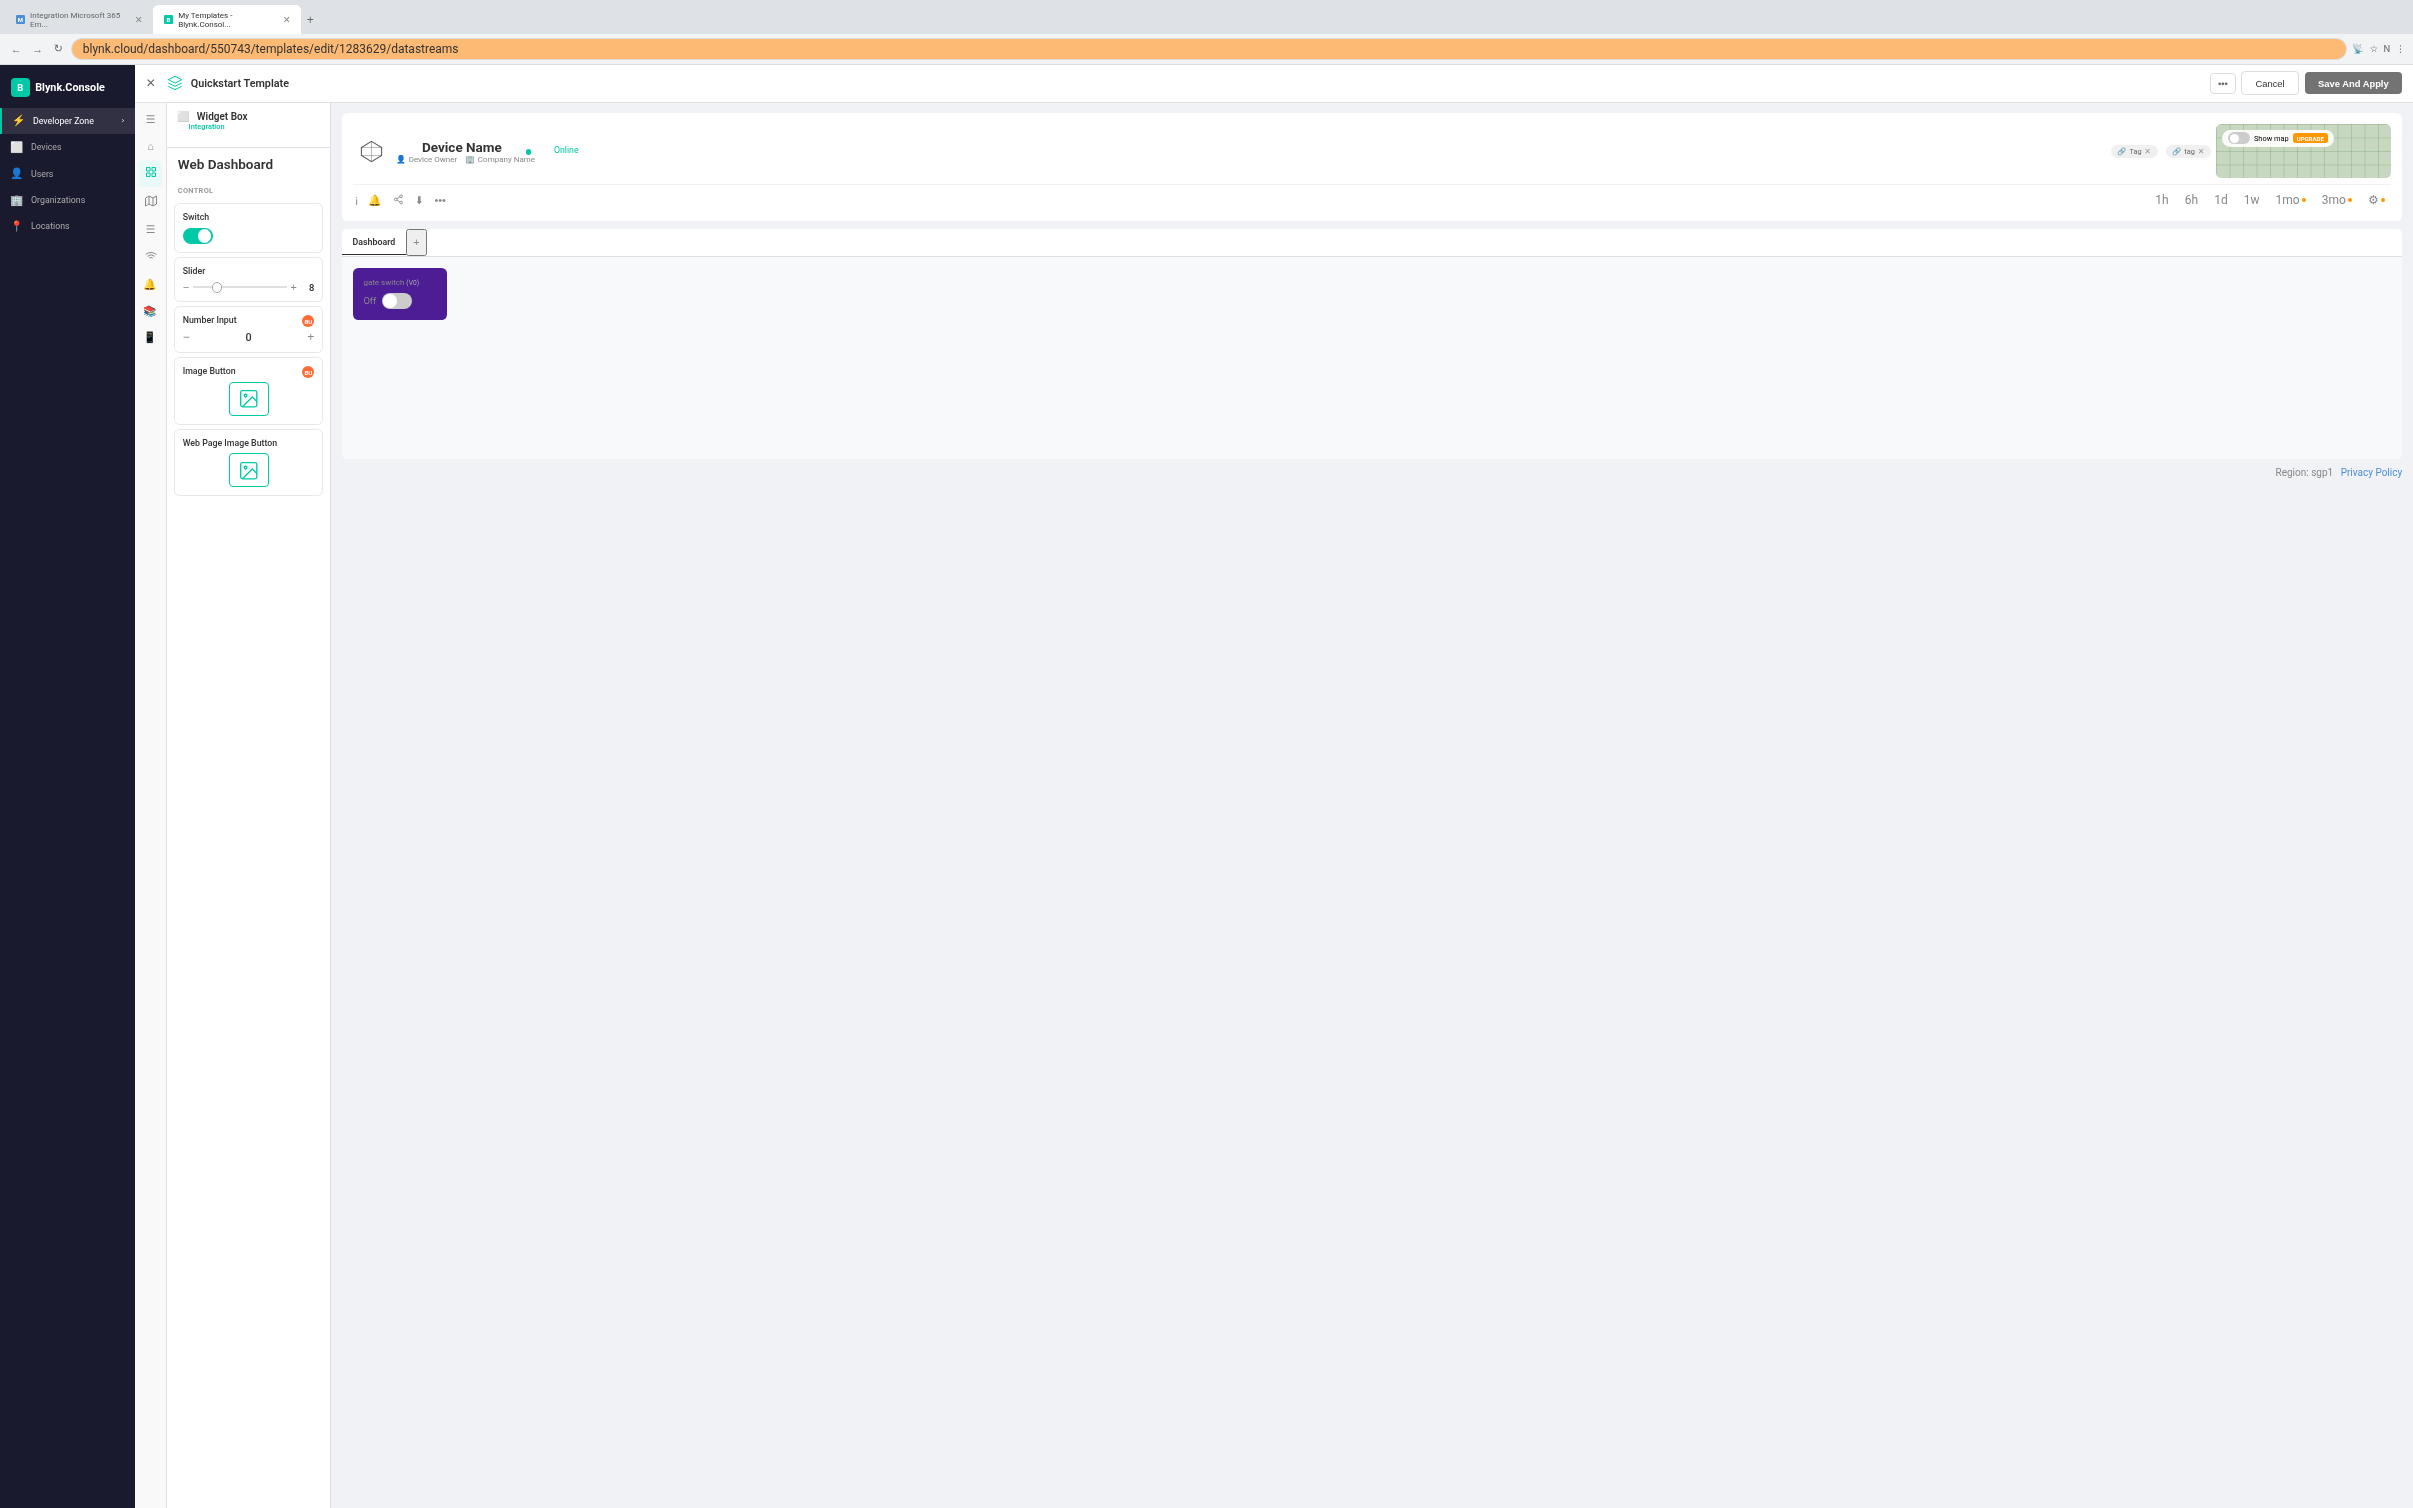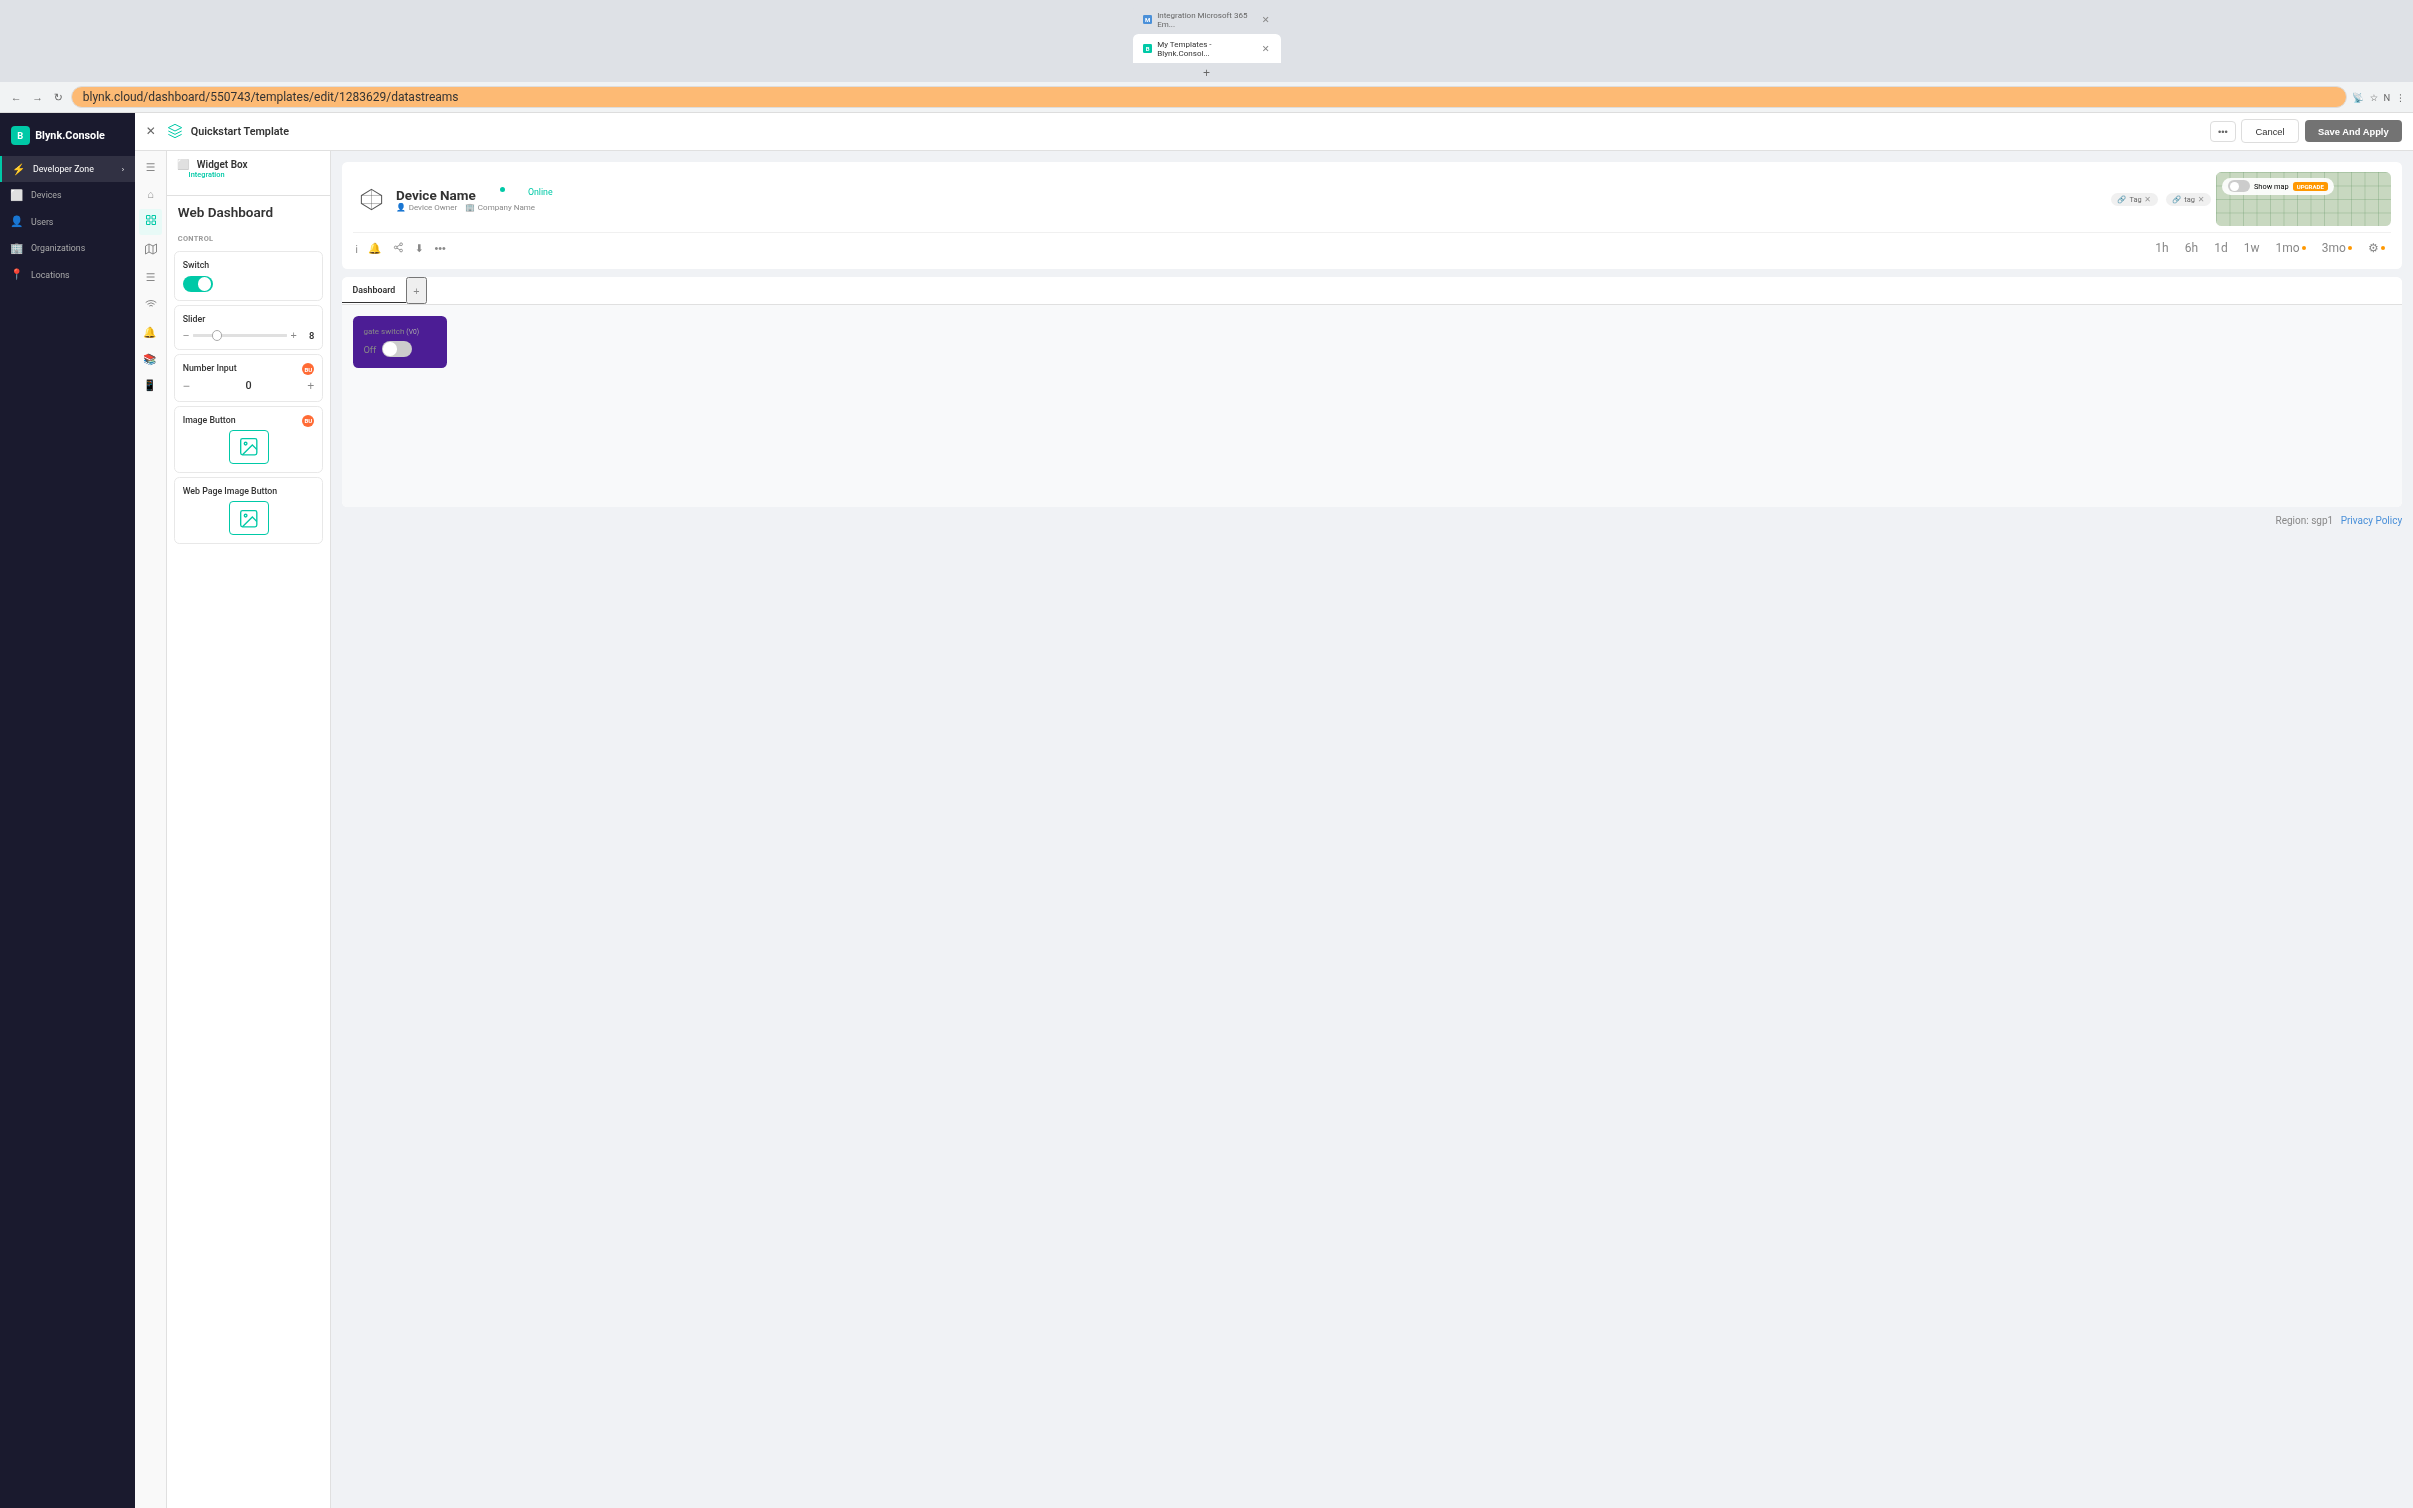--- a/index.html
+++ b/index.html
@@ -1,20 +1,20 @@
 <!DOCTYPE html>
 <html style="font-size:10.8px"><head>
   <meta charset="utf-8">
   <style>
     * { box-sizing: border-box; margin: 0; padding: 0; }
     body { font-family: -apple-system, BlinkMacSystemFont, 'Segoe UI', Roboto, sans-serif; background: #f5f5f5; overflow: hidden; height: 100vh; }
 
     
     .browser-chrome { background: #f1f3f4; border-bottom: 0.7px solid #ddd; }
-    .tab-bar { display: flex; align-items: center; padding: 5.4px 5.4px 0; background: #dee1e6; flex-direction: column; }
+    .tab-bar { display: flex; align-items: center; padding: 5.4px 5.4px 0; background: #dee1e6; }
     .tab { display: flex; align-items: center; gap: 5.4px; padding: 5.4px 10.8px; background: white; border-radius: 5.4px 5.4px 0 0; font-size: 8px; color: #333; max-width: 148px; }
     .tab-inactive { background: #dee1e6; color: #666; }
     .tab-favicon { width: 9.4px; height: 9.4px; border-radius: 1.3px; }
     .tab-close { margin-left: auto; cursor: pointer; color: #888; font-size: 9.4px; }
     .tab-new { background: none; border: none; font-size: 12px; color: #666; cursor: pointer; padding: 2.7px 5.4px; }
     .address-bar { display: flex; align-items: center; gap: 5.4px; padding: 4px 8px; background: #f1f3f4; }
     .nav-btn { background: none; border: none; cursor: pointer; color: #666; font-size: 10.8px; padding: 2.7px; }
     .url-bar { flex: 1; background: #fdba74; border: 0.7px solid #ddd; border-radius: 13.5px; padding: 2.7px 10.8px; font-size: 12px; color: #333; }
     .addr-icons { display: flex; gap: 5.4px; color: #666; font-size: 9.4px; }
 
@@ -327,21 +327,21 @@
 
               <div style="width:38px; height:38px; display:flex; align-items:center; justify-content:center;">
                 <svg width="27" height="27" viewBox="0 0 40 40" fill="none" stroke="#555" stroke-width="1.5">
                   <path d="M20 5 L35 14 L35 26 L20 35 L5 26 L5 14 Z"></path>
                   <path d="M20 5 L20 35" opacity="0.4"></path>
                   <path d="M5 14 L35 14" opacity="0.4"></path>
                   <path d="M5 26 L35 26" opacity="0.4"></path>
                 </svg>
               </div>
               <div>
-                <div style="display:flex; align-items:flex-start; gap:20px;">
+                <div style="display:flex; align-items:flex-end; gap:20px;margin-left:26px;">
                   <span class="dash-title">Device Name</span>
                   <span class="online-dot"></span>
                   <span class="online-text">Online</span>
                 </div>
                 <div class="dash-meta">
                   <span>
                     <span>👤</span>
                     <span>Device Owner</span>
                   </span>
                   <span>

